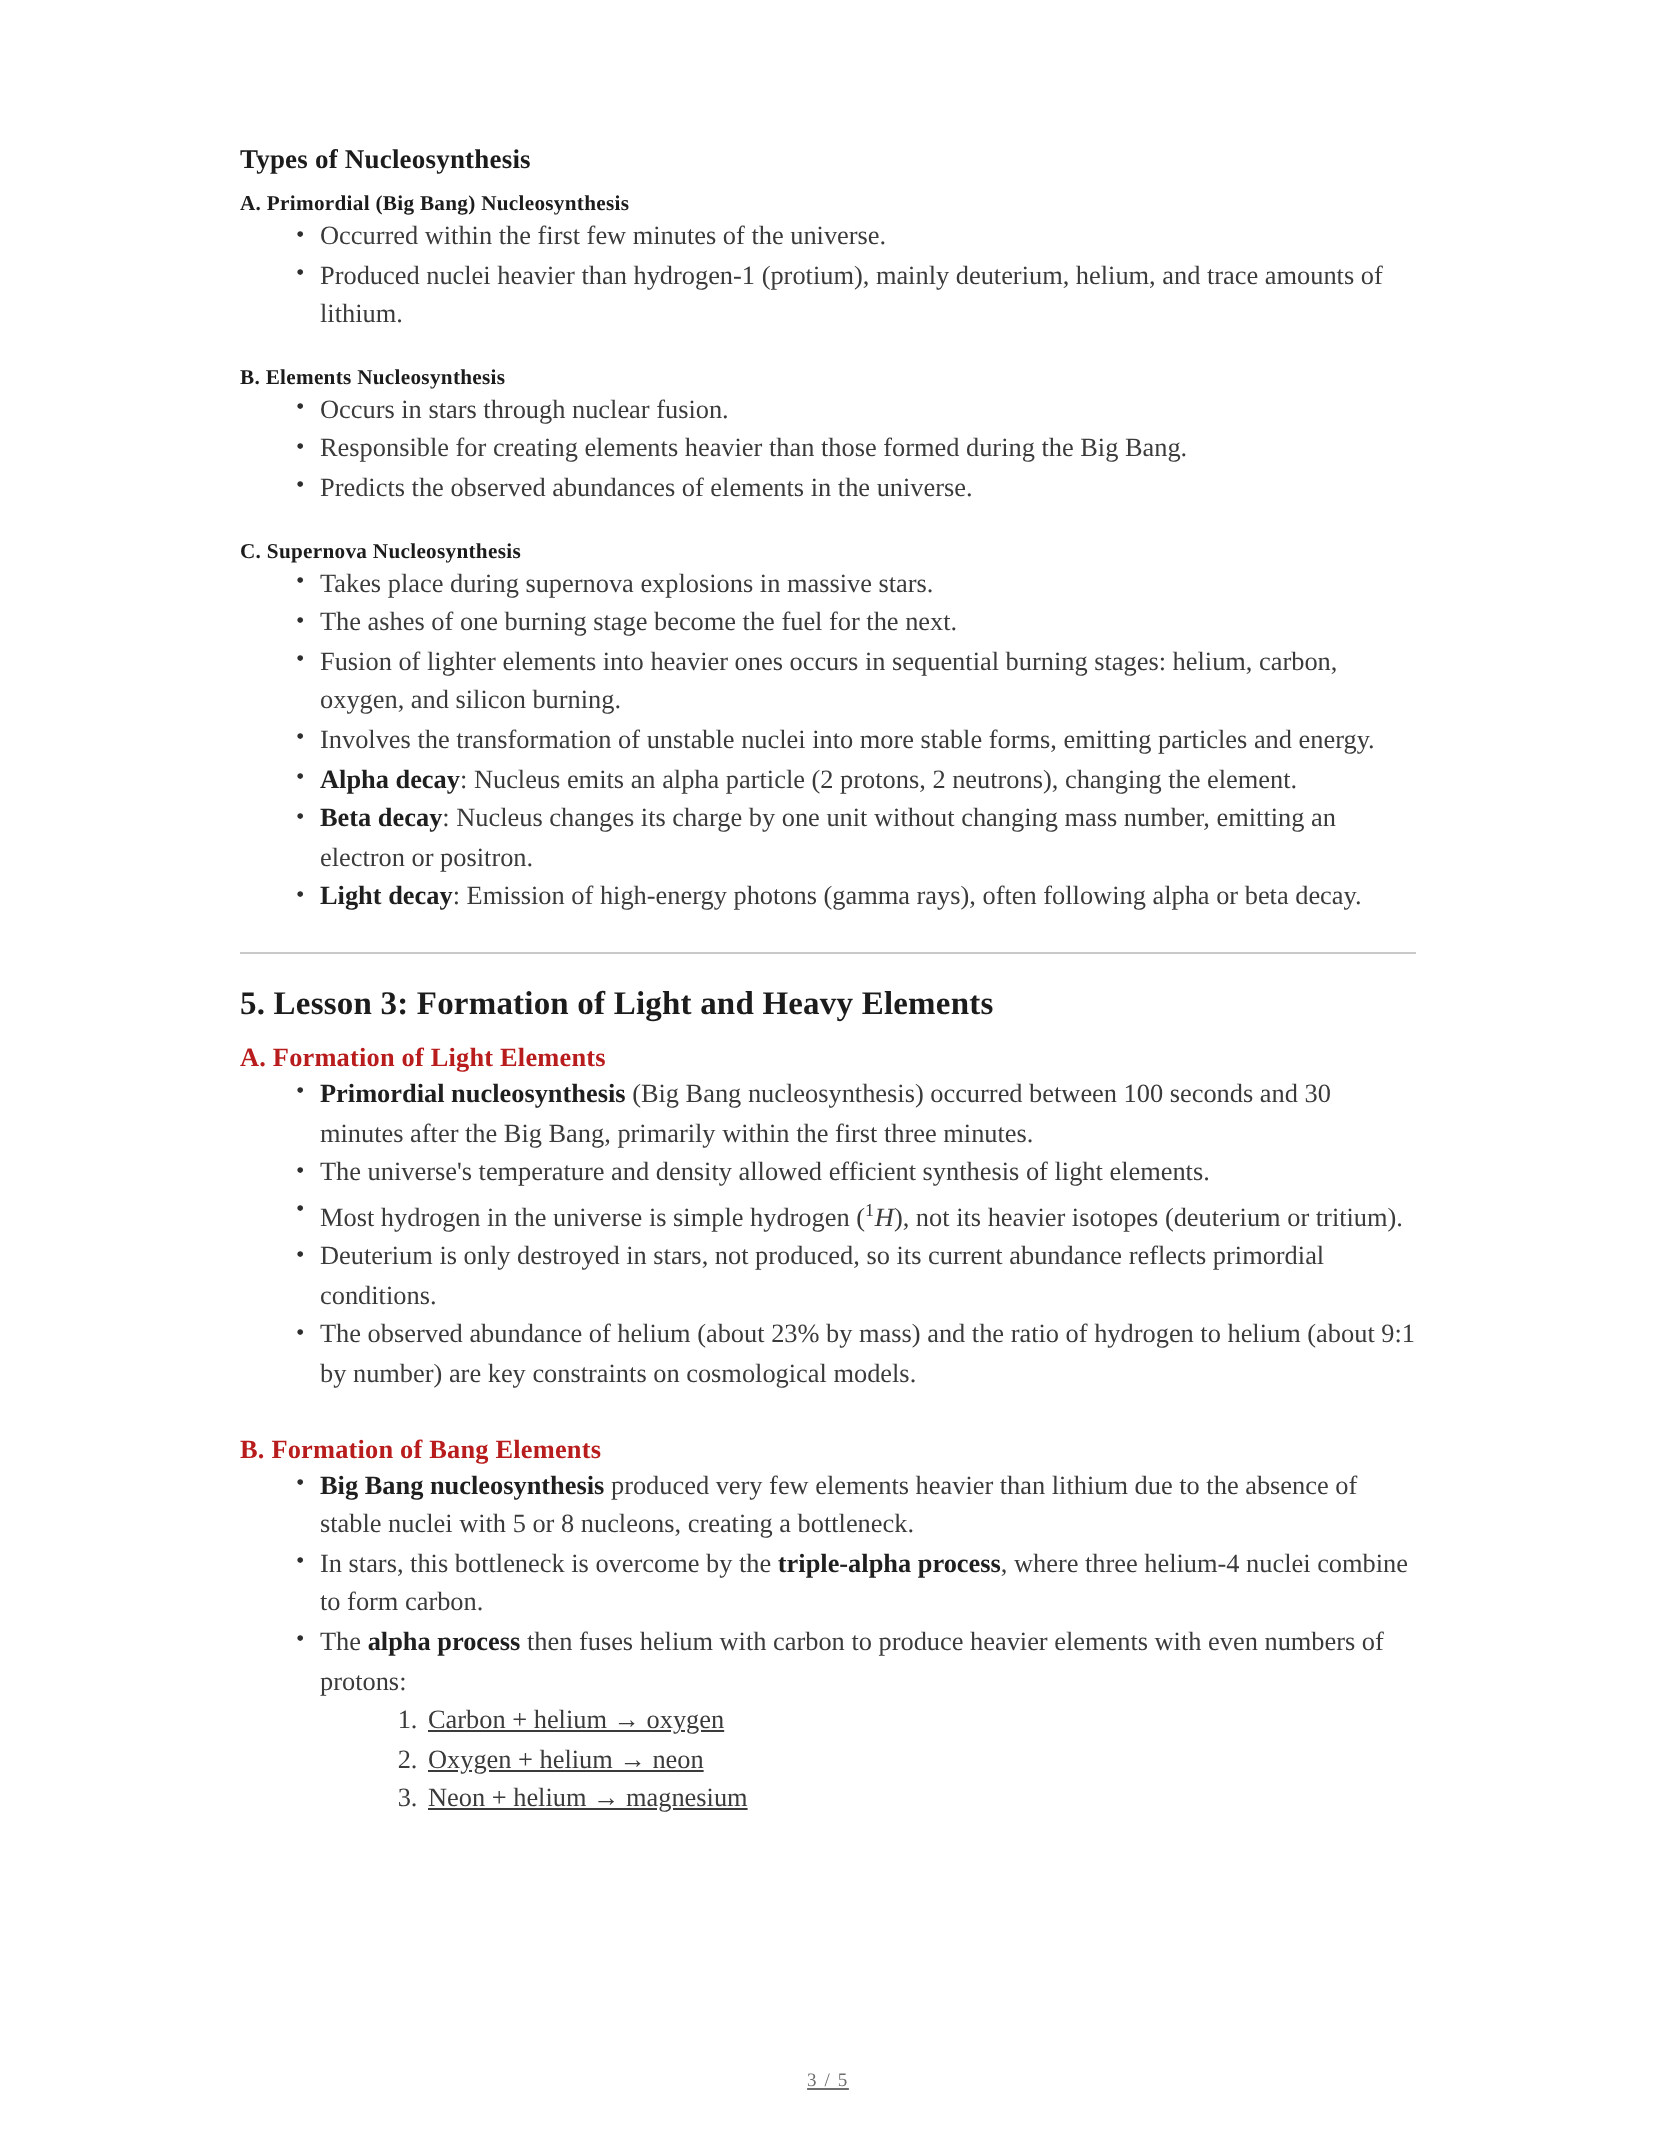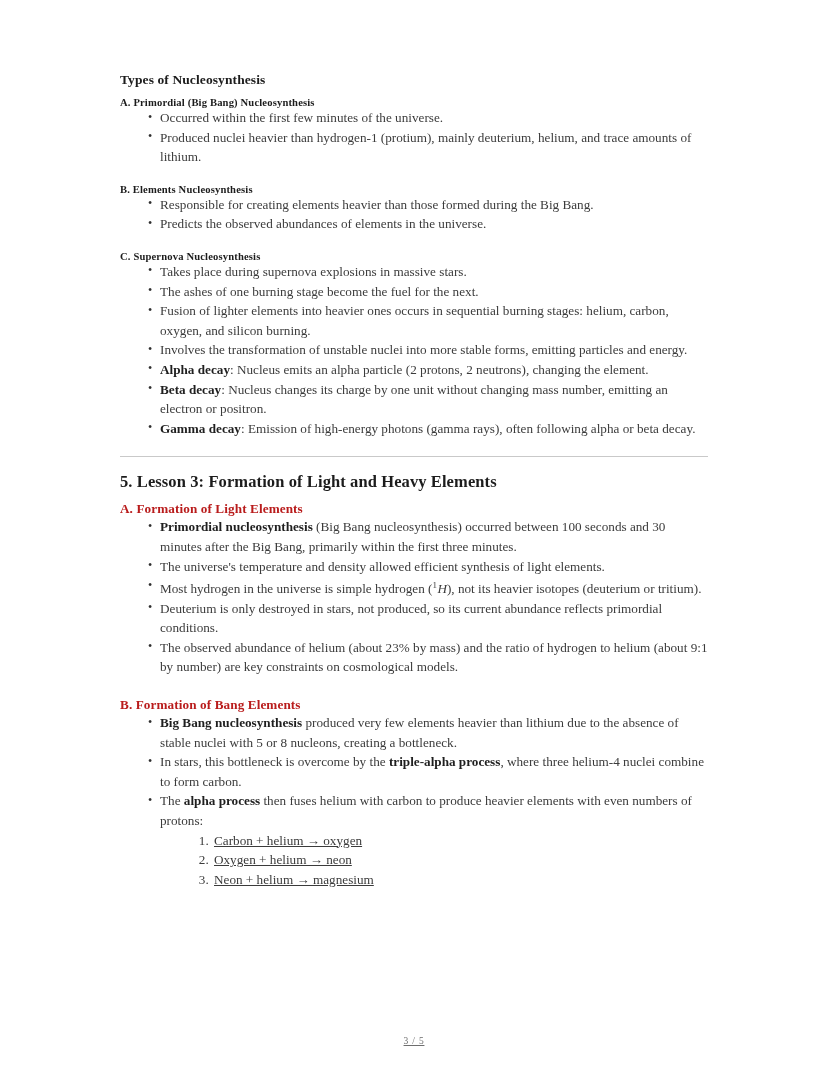--- a/index.html
+++ b/index.html
@@ -141,20 +141,21 @@
   <h2 class="h-block sp-top-first">Types of Nucleosynthesis</h2>
 
   <h3 class="h-sub sp-head-gap">A. Primordial (Big Bang) Nucleosynthesis</h3>
   <ul class="doc-list sp-list-gap">
     <li>Occurred within the first few minutes of the universe.</li>
     <li>Produced nuclei heavier than hydrogen-1 (protium), mainly deuterium, helium, and trace amounts of lithium.</li>
   </ul>
 
   <h3 class="h-sub sp-sub-gap">B. Elements Nucleosynthesis</h3>
   <ul class="doc-list sp-list-gap">
+    <li>Occurs in stars through nuclear fusion.</li>
     <li>Responsible for creating elements heavier than those formed during the Big Bang.</li>
     <li>Predicts the observed abundances of elements in the universe.</li>
   </ul>
 
   <h3 class="h-sub sp-sub-gap">C. Supernova Nucleosynthesis</h3>
   <ul class="doc-list sp-list-gap">
     <li>Takes place during supernova explosions in massive stars.</li>
     <li>The ashes of one burning stage become the fuel for the next.</li>
     <li>Fusion of lighter elements into heavier ones occurs in sequential burning stages: helium, carbon, oxygen, and silicon burning.</li>
   </ul>
@@ -163,21 +164,21 @@
     <li>
       <span>Involves the transformation of unstable nuclei into more stable forms, emitting particles and energy.</span>
     </li>
     <li>
       <b>Alpha decay</b><span>: Nucleus emits an alpha particle (2 protons, 2 neutrons), changing the element.</span>
     </li>
     <li>
       <b>Beta decay</b><span>: Nucleus changes its charge by one unit without changing mass number, emitting an electron or positron.</span>
     </li>
     <li>
-      <b>Gamma decay</b><span>: Emission of high-energy photons (gamma rays), often following alpha or beta decay.</span>
+      <b>Light decay</b><span>: Emission of high-energy photons (gamma rays), often following alpha or beta decay.</span>
     </li>
   </ul>
 
   <hr class="divider">
 
   <h2 class="h-section" style="margin-top:15px;">5. Lesson 3: Formation of Light and Heavy Elements</h2>
 
   <h3 class="h-sub-lg" style="margin-top:9px;">A. Formation of Light Elements</h3>
   <ul class="doc-list sp-list-gap">
     <li>

